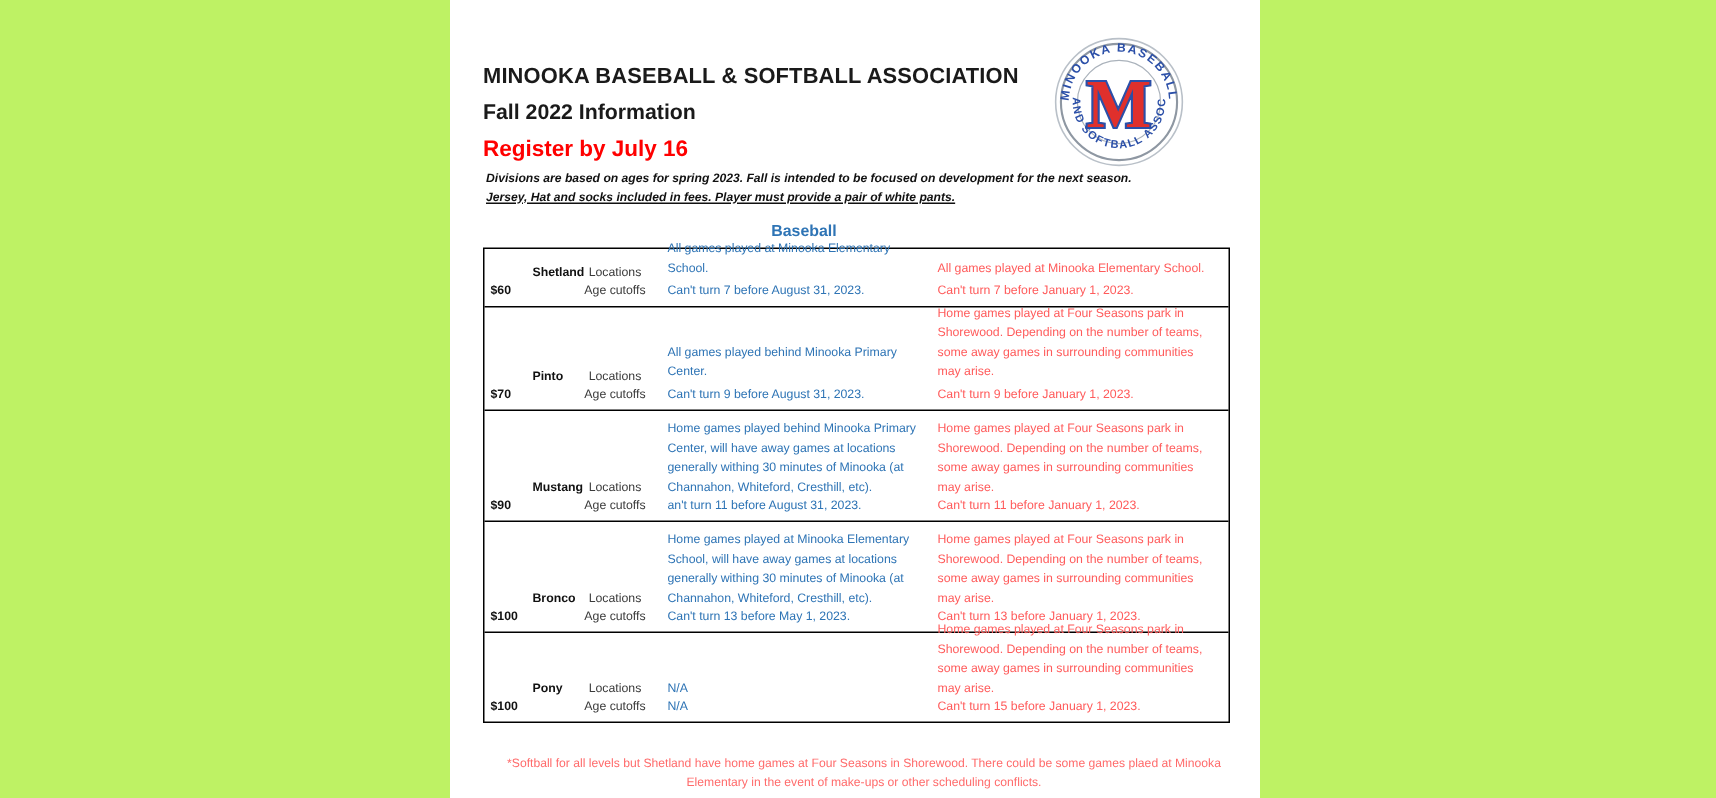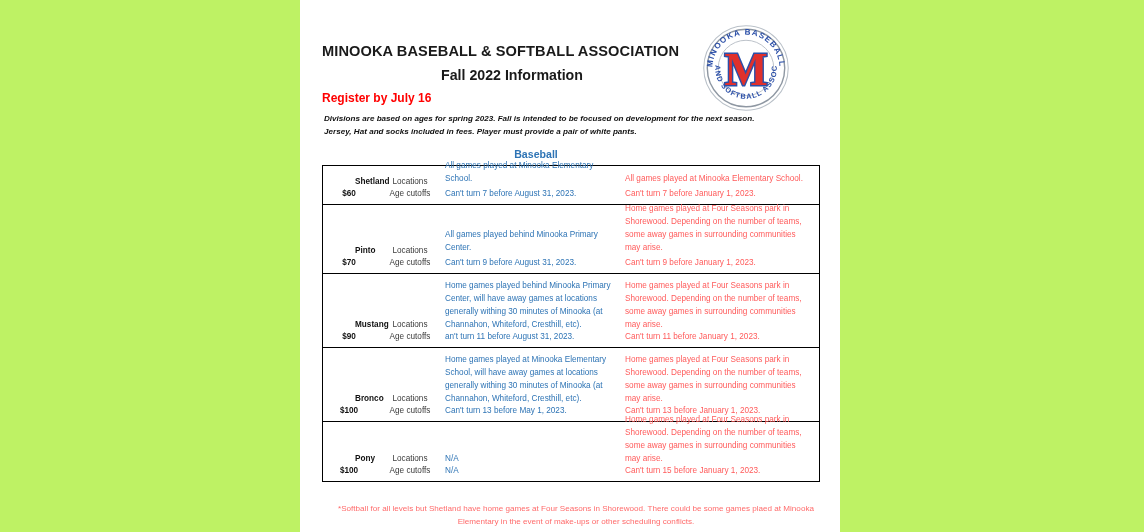--- a/index.html
+++ b/index.html
@@ -46,24 +46,23 @@
     line-height: 1.25;
     margin: 0 0 7px 0;
     white-space: nowrap;
   }
   .title-sub {
     font-size: 14.2px;
     font-weight: bold;
     color: #1a1a1a;
     line-height: 1.25;
     margin: 0 0 6px 0;
-    text-align: center;
   }
   .title-register {
-    font-size: 12px;
+    font-size: 15px;
     font-weight: bold;
     color: #ff0000;
     line-height: 1.25;
     margin: 0;
   }
 
   
   .logo {
     position: absolute;
     left: 402px;
@@ -82,21 +81,21 @@
     text-align: left;
   }
   .note-line {
     font-size: 8.1px;
     font-style: italic;
     font-weight: bold;
     color: #111111;
     line-height: 1.55;
     white-space: nowrap;
   }
-  .note-line.underlined { }
+  .note-line.underlined { text-decoration: underline; }
 
   
   .col-heads {
     position: absolute;
     left: 22px;
     top: 148px;
     width: 498px;
     height: 16px;
   }
   .col-head {
@@ -149,21 +148,21 @@
     font-weight: bold;
     color: #111111;
     text-align: left;
     line-height: 1.55;
     margin-left: 28px;
   }
   .division-price {
     font-size: 8.2px;
     font-weight: bold;
     color: #111111;
-    text-align: center;
+    text-align: left;
     line-height: 1.55;
     padding-right: 4px;
   }
 
   
   .cell-fields {
     position: absolute;
     left: 54px;
     bottom: 3px;
     width: 66px;

